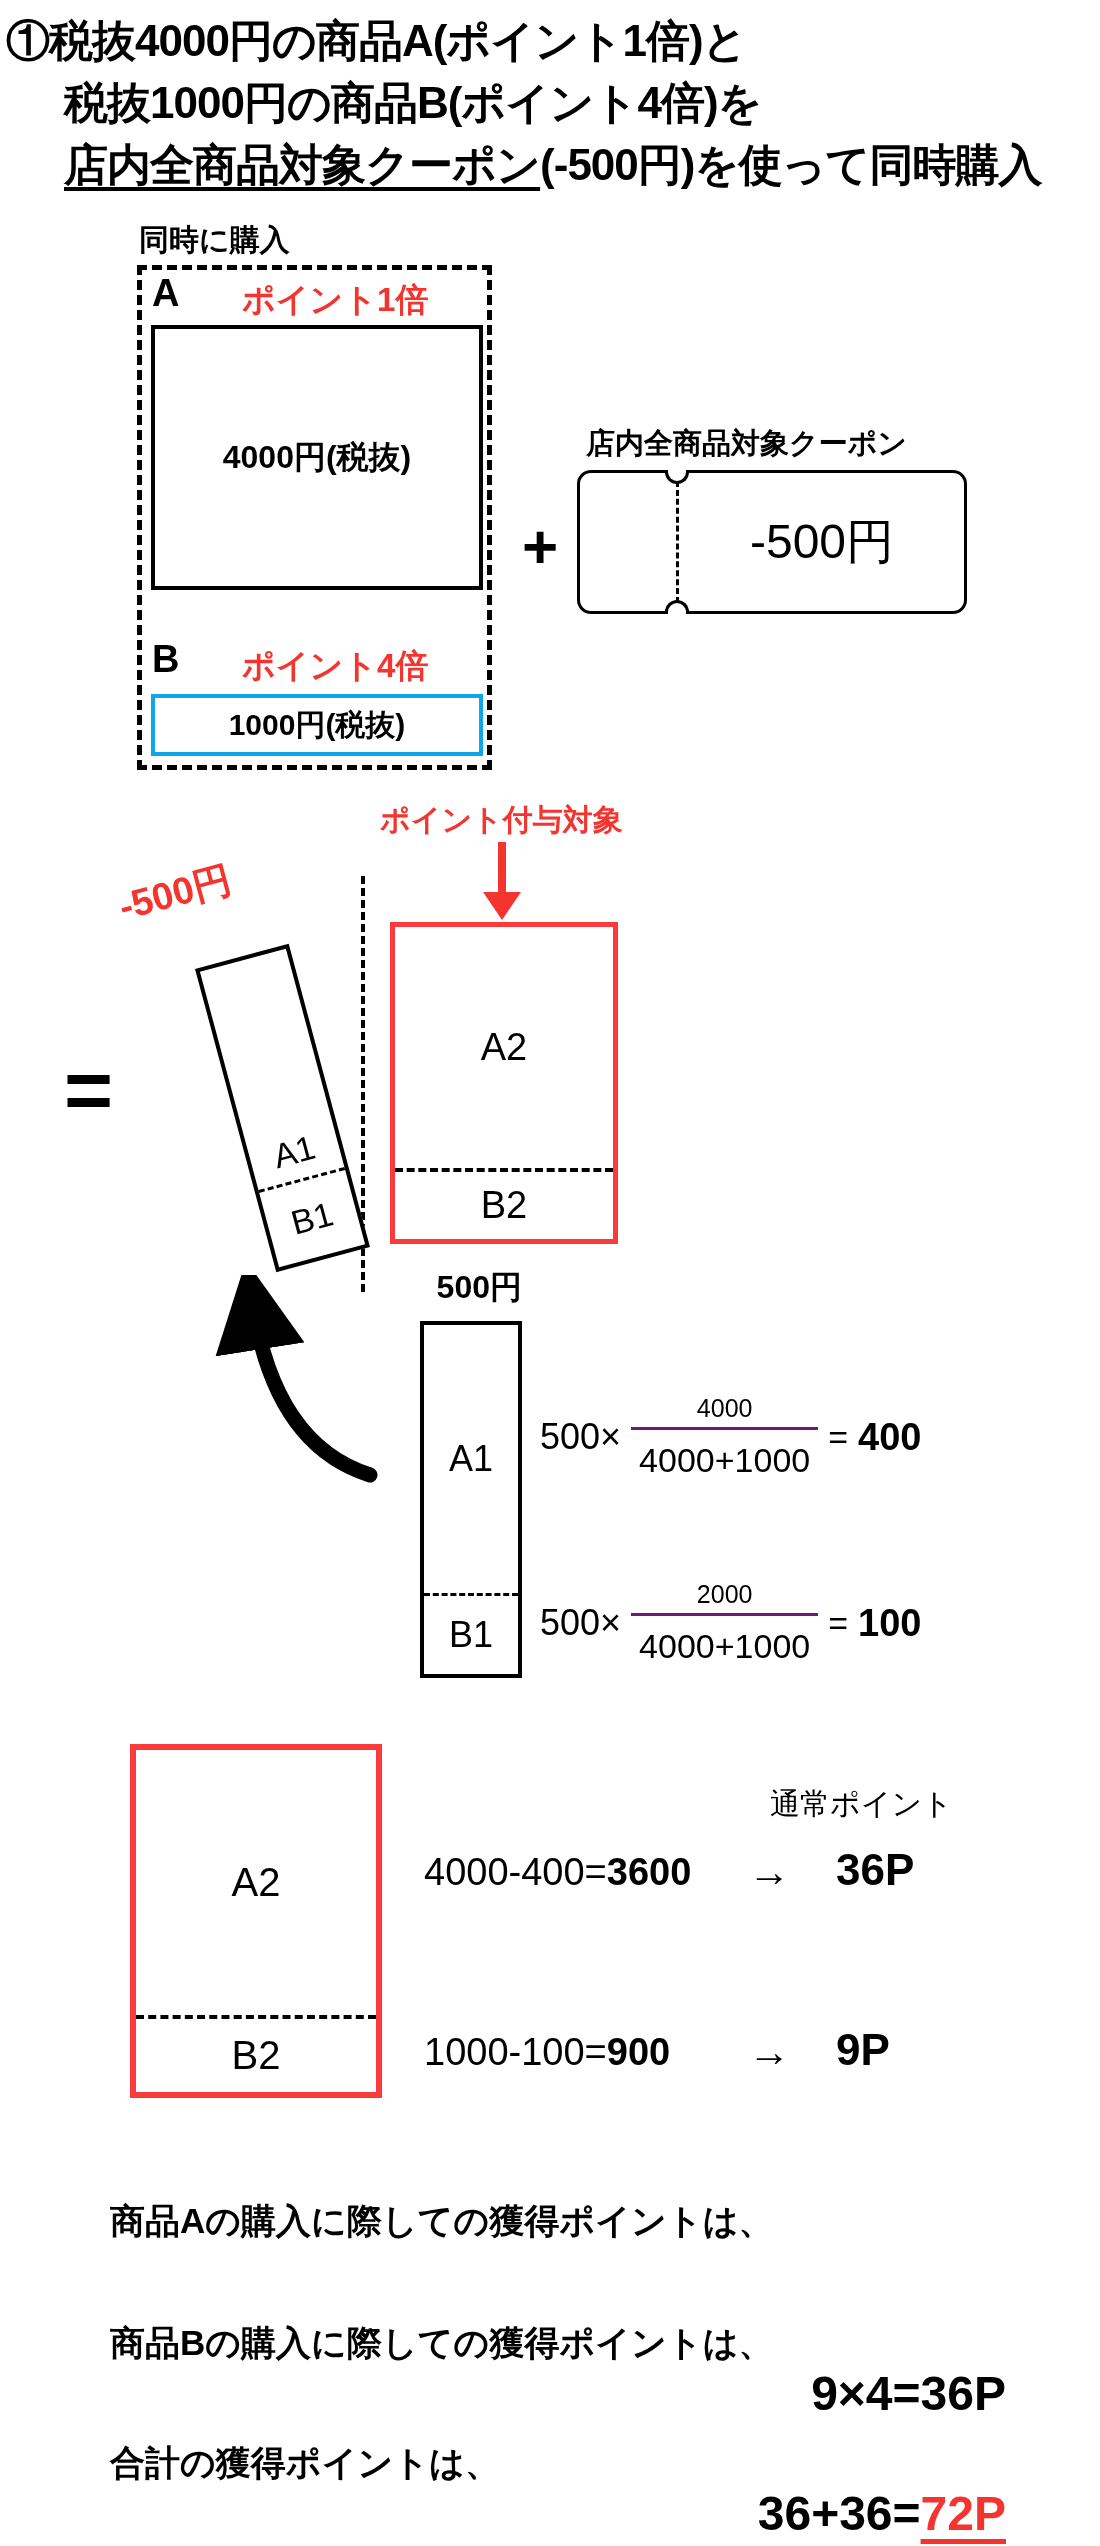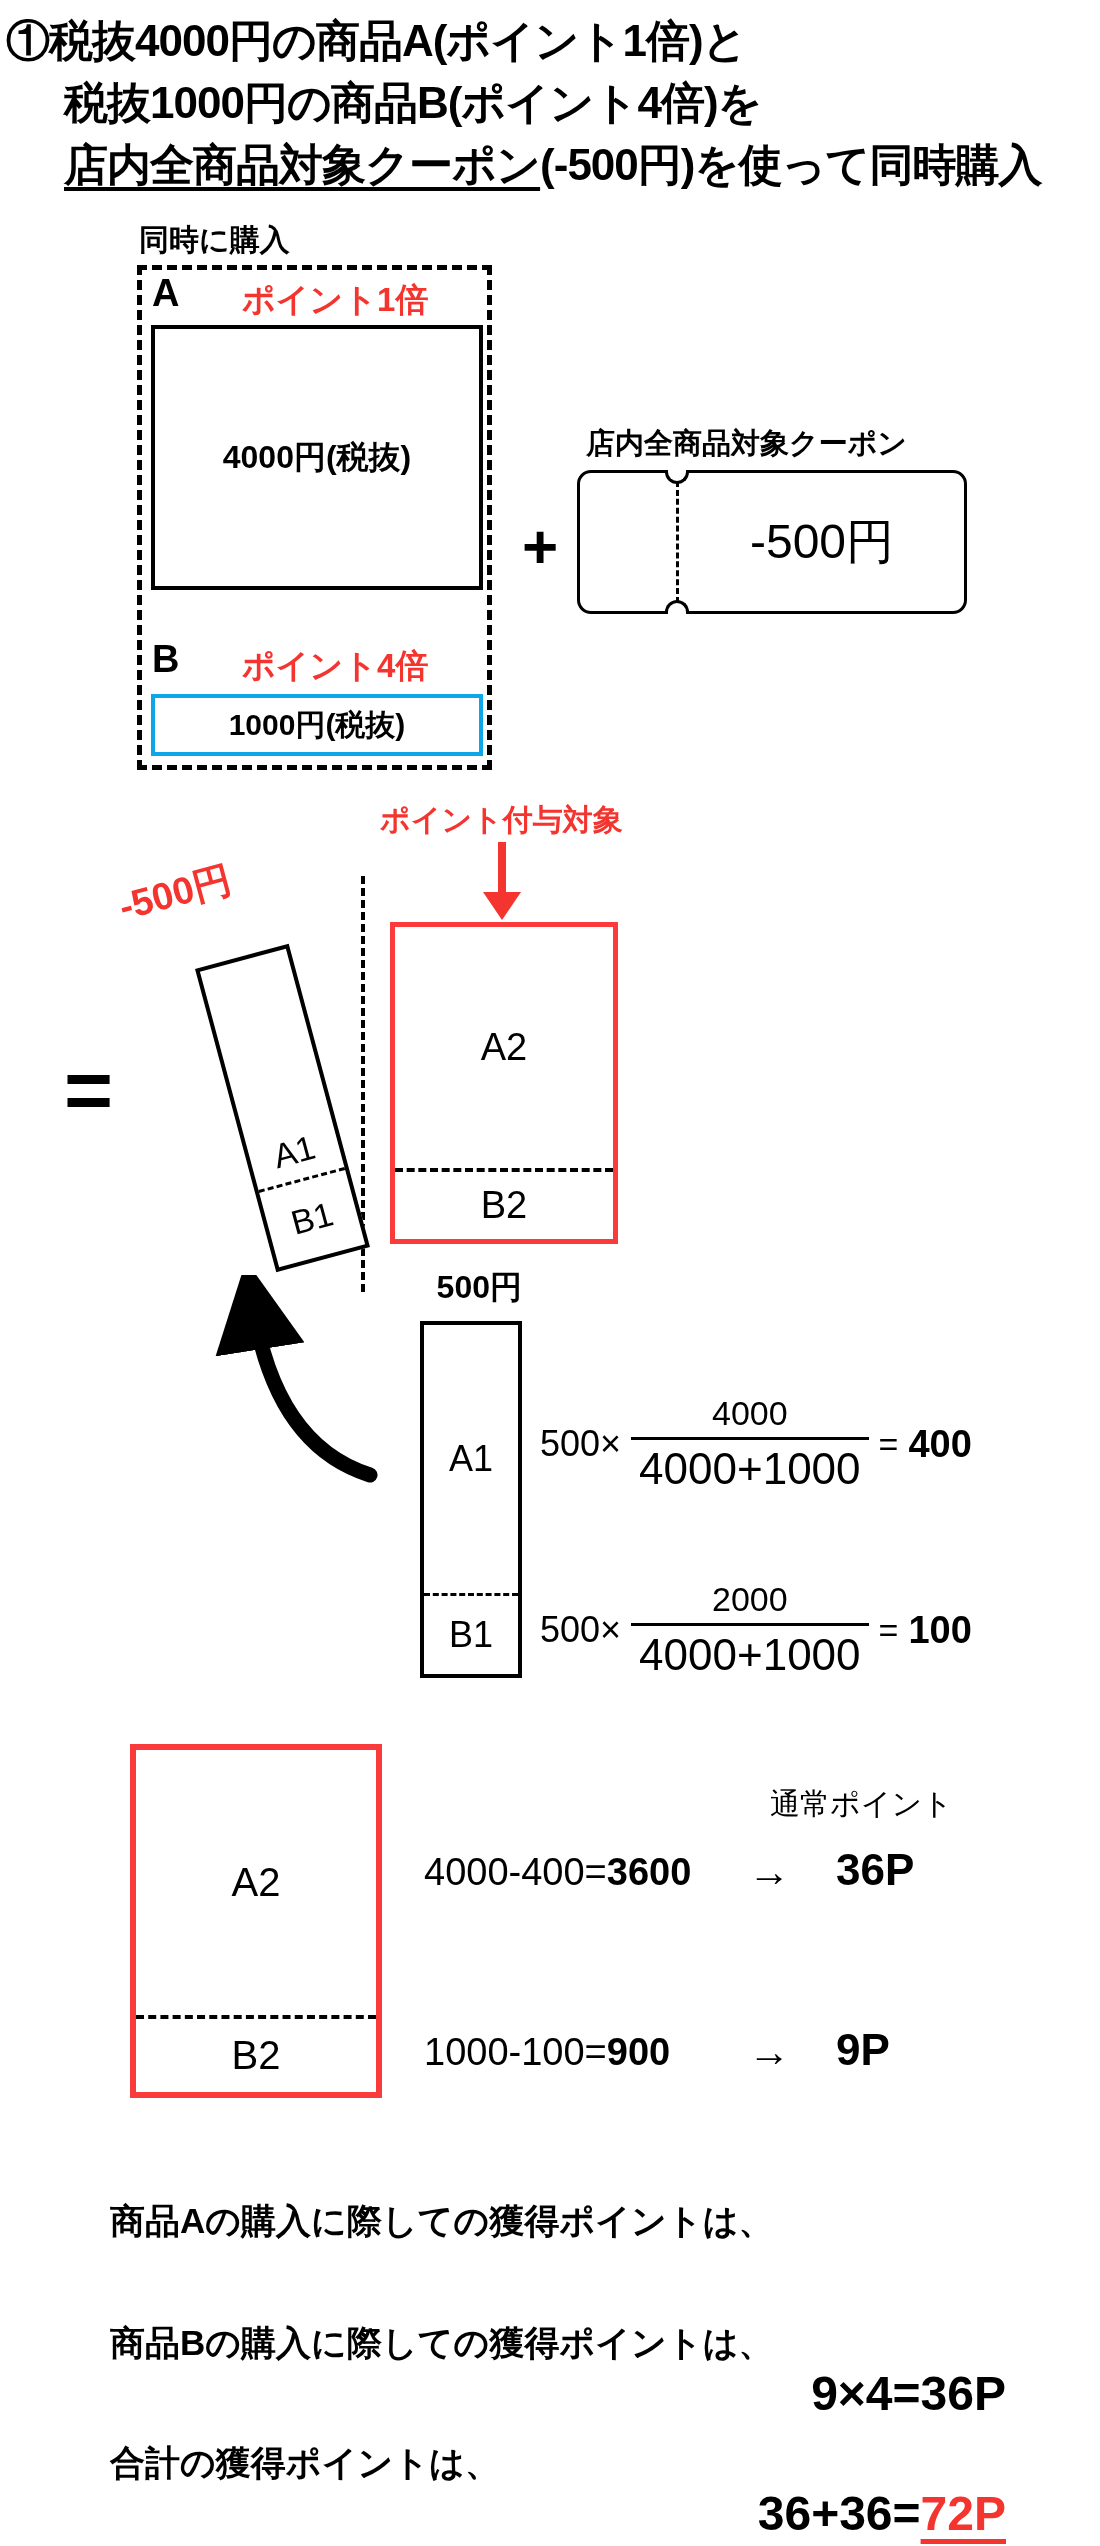--- a/index.html
+++ b/index.html
@@ -76,22 +76,22 @@
   #alloc-box { left:420px; top:1321px; width:102px; height:357px; border:4px solid #000; }
   #alloc-a1 { height:268px; font-size:36px; }
   #alloc-div { top:268px; border-top:3px dashed #000; }
   #alloc-b1 { top:271px; font-size:36px; }
 
   .formula { display:flex; align-items:center; gap:10px; }
   #formula-a { left:540px; top:1392px; }
   #formula-b { left:540px; top:1578px; }
   .f-lead { font-size:36px; }
   .frac { display:inline-block; text-align:center; }
-  .frac .num { display:block; font-size:34px; padding:2px 14px 4px; }
-  .frac .den { display:block; font-size:44px; border-top:3px solid #000000; padding:4px 8px 2px; }
+  .frac .num { display:block; font-size:25px; padding:2px 14px 4px; }
+  .frac .den { display:block; font-size:34px; border-top:3px solid #701a75; padding:11px 8px 2px; }
   .f-eq { font-size:34px; }
   .f-res { font-size:38px; font-weight:800; }
 
   
   #red-box-2 { left:130px; top:1744px; width:252px; height:354px; border:6px solid; }
   #rb2-a2 { height:265px; font-size:40px; }
   #rb2-div { top:265px; }
   #rb2-b2 { top:269px; font-size:40px; }
 
   #normal-points { left:770px; top:1784px; font-size:30px; }

